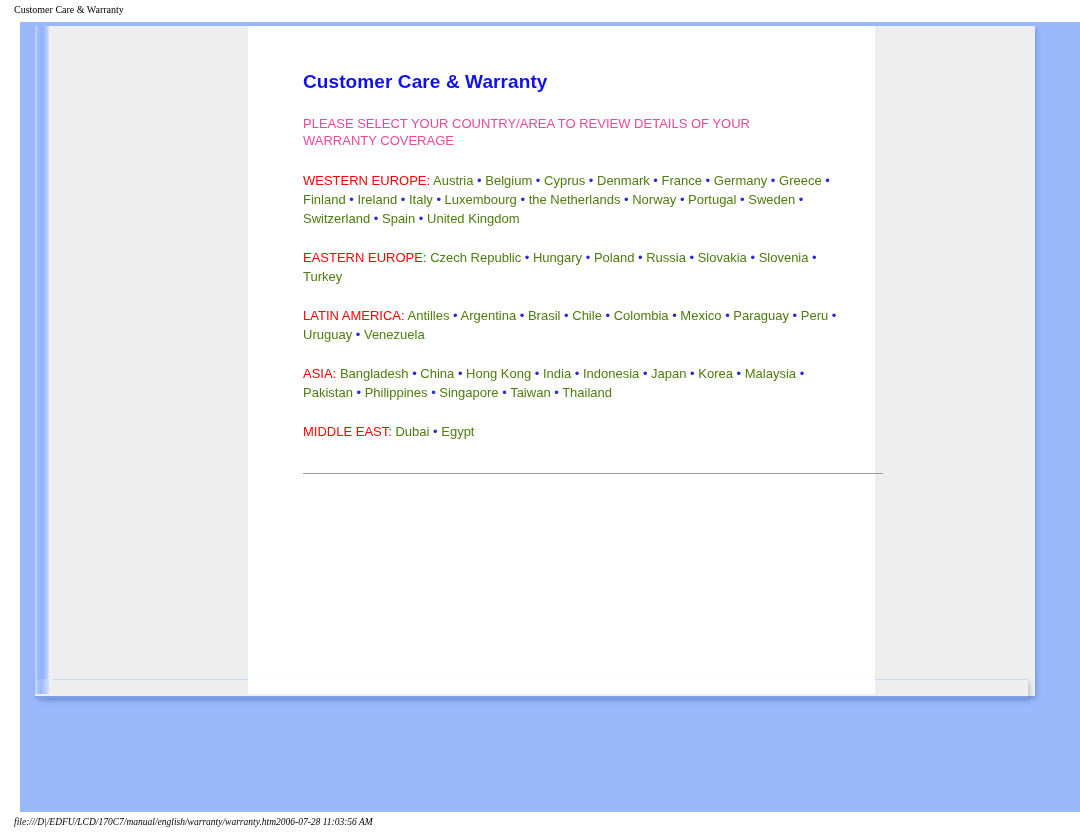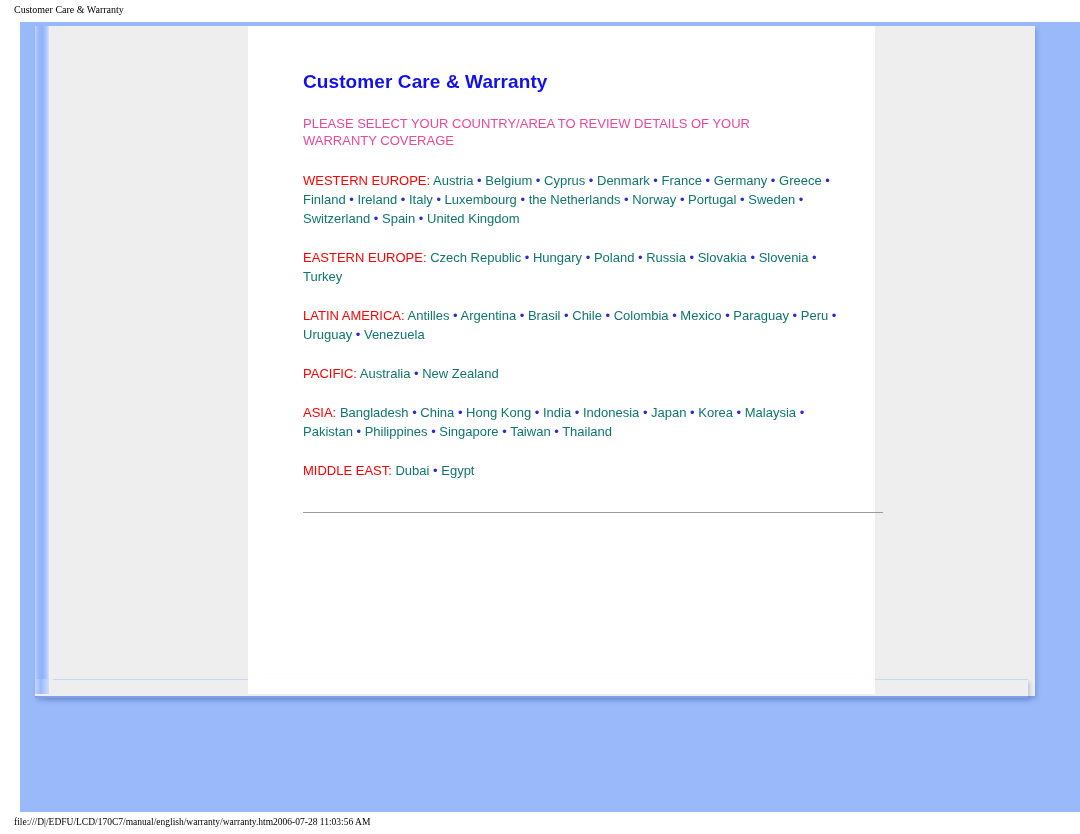--- a/index.html
+++ b/index.html
@@ -33,20 +33,21 @@
     position: absolute;
     left: 0; bottom: 0;
     width: 1080px;
     height: 20px;
     font-family: "Liberation Serif", serif;
     font-size: 9.5px;
     color: #000000;
     padding: 4px 0 17px 14px;
     box-sizing: border-box;
     white-space: nowrap;
+    font-style: italic;
   }
 
   
   .blue-canvas {
     position: absolute;
     left: 20px;
     top: 22px;
     width: 1060px;
     height: 790px;
     background: #99b9fb;
@@ -112,21 +113,21 @@
     margin: 0 0 20px 0;
     font-size: 13px;
     line-height: 19px;
     max-width: 585px;
   }
   .region-name {
     color: #ff0000;
     text-align: right;
   }
   .region-link {
-    color: #0f766e;
+    color: #4d7c0f;
     text-decoration: none;
     cursor: pointer;
   }
   .sep {
     color: #2a2ad6;
   }
 
   hr.content-rule {
     border: 0;
     border-top: 1px solid #9a9a9a;
@@ -186,21 +187,20 @@
     <div class="content-inner">
 
       <h1 class="page-title">Customer Care &amp; Warranty</h1>
 
       <p class="intro">PLEASE SELECT YOUR COUNTRY/AREA TO REVIEW DETAILS OF YOUR WARRANTY COVERAGE</p>
 
       <div id="region-list">
           <p class="region-block"><span class="region-name">WESTERN EUROPE:</span> <a class="region-link">Austria</a><span class="sep"> • </span><a class="region-link">Belgium</a><span class="sep"> • </span><a class="region-link">Cyprus</a><span class="sep"> • </span><a class="region-link">Denmark</a><span class="sep"> • </span><a class="region-link">France</a><span class="sep"> • </span><a class="region-link">Germany</a><span class="sep"> • </span><a class="region-link">Greece</a><span class="sep"> • </span><a class="region-link">Finland</a><span class="sep"> • </span><a class="region-link">Ireland</a><span class="sep"> • </span><a class="region-link">Italy</a><span class="sep"> • </span><a class="region-link">Luxembourg</a><span class="sep"> • </span><a class="region-link">the Netherlands</a><span class="sep"> • </span><a class="region-link">Norway</a><span class="sep"> • </span><a class="region-link">Portugal</a><span class="sep"> • </span><a class="region-link">Sweden</a><span class="sep"> • </span><a class="region-link">Switzerland</a><span class="sep"> • </span><a class="region-link">Spain</a><span class="sep"> • </span><a class="region-link">United Kingdom</a></p>
           <p class="region-block"><span class="region-name">EASTERN EUROPE:</span> <a class="region-link">Czech Republic</a><span class="sep"> • </span><a class="region-link">Hungary</a><span class="sep"> • </span><a class="region-link">Poland</a><span class="sep"> • </span><a class="region-link">Russia</a><span class="sep"> • </span><a class="region-link">Slovakia</a><span class="sep"> • </span><a class="region-link">Slovenia</a><span class="sep"> • </span><a class="region-link">Turkey</a></p>
           <p class="region-block"><span class="region-name">LATIN AMERICA:</span> <a class="region-link">Antilles</a><span class="sep"> • </span><a class="region-link">Argentina</a><span class="sep"> • </span><a class="region-link">Brasil</a><span class="sep"> • </span><a class="region-link">Chile</a><span class="sep"> • </span><a class="region-link">Colombia</a><span class="sep"> • </span><a class="region-link">Mexico</a><span class="sep"> • </span><a class="region-link">Paraguay</a><span class="sep"> • </span><a class="region-link">Peru</a><span class="sep"> • </span><a class="region-link">Uruguay</a><span class="sep"> • </span><a class="region-link">Venezuela</a></p>
-          <p class="region-block"><span class="region-name">PACIFIC:</span> <a class="region-link">Australia</a><span class="sep"> • </span><a class="region-link">New Zealand</a></p>
           <p class="region-block"><span class="region-name">ASIA:</span> <a class="region-link">Bangladesh</a><span class="sep"> • </span><a class="region-link">China</a><span class="sep"> • </span><a class="region-link">Hong Kong</a><span class="sep"> • </span><a class="region-link">India</a><span class="sep"> • </span><a class="region-link">Indonesia</a><span class="sep"> • </span><a class="region-link">Japan</a><span class="sep"> • </span><a class="region-link">Korea</a><span class="sep"> • </span><a class="region-link">Malaysia</a><span class="sep"> • </span><a class="region-link">Pakistan</a><span class="sep"> • </span><a class="region-link">Philippines</a><span class="sep"> • </span><a class="region-link">Singapore</a><span class="sep"> • </span><a class="region-link">Taiwan</a><span class="sep"> • </span><a class="region-link">Thailand</a></p>
           <p class="region-block"><span class="region-name">MIDDLE EAST:</span> <a class="region-link">Dubai</a><span class="sep"> • </span><a class="region-link">Egypt</a></p>
         </div>
 
       <hr class="content-rule">
 
     </div>
   </div>
 </div>
 

